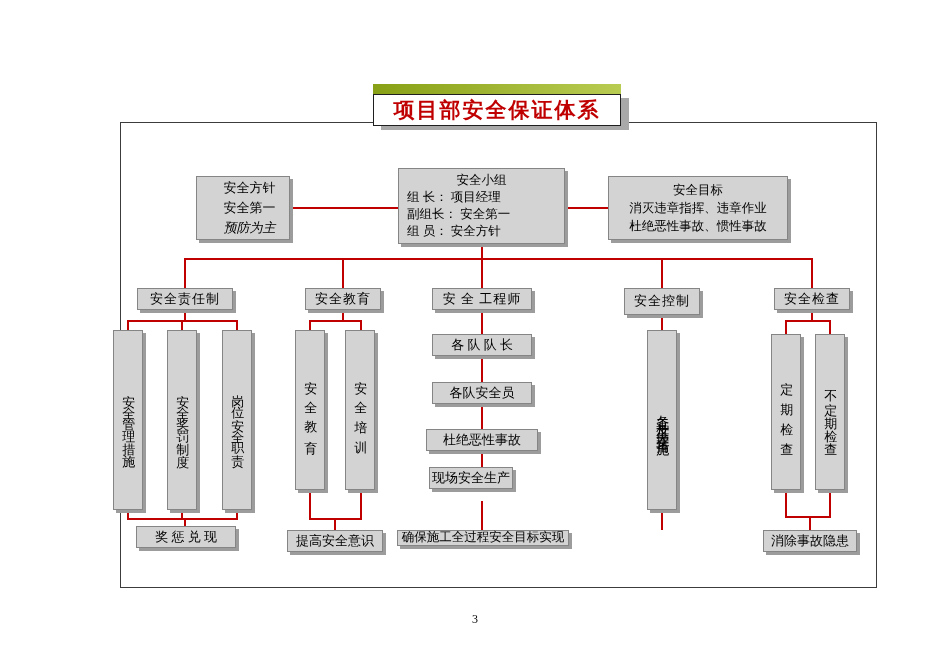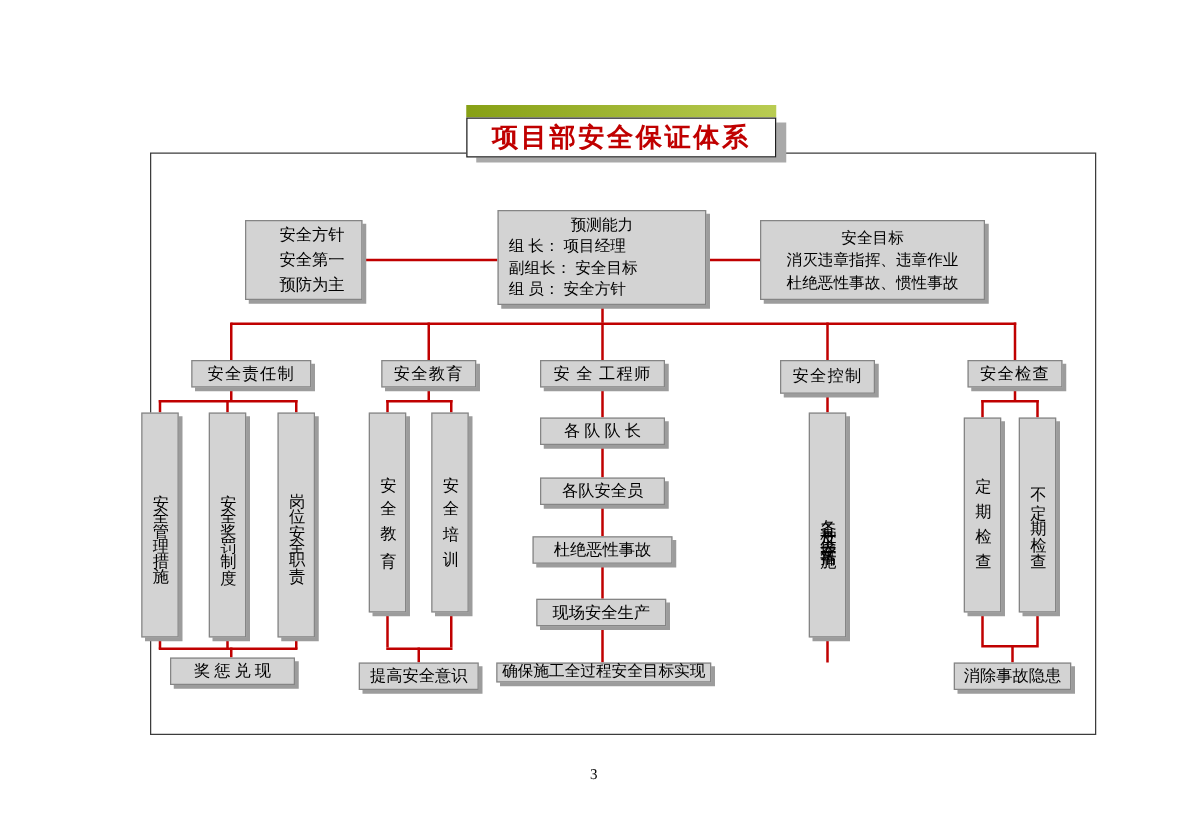--- a/index.html
+++ b/index.html
@@ -82,42 +82,42 @@
 
   <div class="title-bar" style="left:373px;top:84px;width:248px;height:10px;"></div>
   <div class="title-main" style="left:373px;top:94px;width:248px;height:32px;">
     <span>项目部安全保证体系</span>
   </div>
 
   <div class="gbox" style="left:196px;top:176px;width:94px;height:64px;">
     <div class="policy-lines">
       <div>安全方针</div>
       <div style="margin-left:13px;">安全第一</div>
-      <div style="margin-left:13px;">预防为主</div>
+      <div style="margin-left:13px;font-style:italic;">预防为主</div>
     </div>
   </div>
 
   <div class="gbox" style="left:398px;top:168px;width:167px;height:76px;">
     <div class="team-lines">
-      <div class="team-title">预测能力</div>
+      <div class="team-title">安全小组</div>
       <div>组  长：  项目经理</div>
-      <div>副组长：  安全目标</div>
+      <div>副组长：  安全第一</div>
       <div>组  员：  安全方针</div>
     </div>
   </div>
 
   <div class="gbox" style="left:608px;top:176px;width:180px;height:64px;">
     <div class="goal-lines">
       <div>安全目标</div>
       <div>消灭违章指挥、违章作业</div>
       <div>杜绝恶性事故、惯性事故</div>
     </div>
   </div>
 
-  <div class="gbox hdr" style="left:153px;top:288px;width:96px;height:22px;">
+  <div class="gbox hdr" style="left:137px;top:288px;width:96px;height:22px;">
     <span>安全责任制</span>
   </div>
   <div class="gbox hdr" style="left:305px;top:288px;width:76px;height:22px;">
     <span>安全教育</span>
   </div>
   <div class="gbox hdr" style="left:432px;top:288px;width:100px;height:22px;">
     <span>安 全 工程师</span>
   </div>
   <div class="gbox hdr" style="left:624px;top:288px;width:76px;height:27px;">
     <span>安全控制</span>
@@ -151,21 +151,21 @@
 
   <div class="gbox" style="left:432px;top:334px;width:100px;height:22px;">
     <span>各 队 队 长</span>
   </div>
   <div class="gbox" style="left:432px;top:382px;width:100px;height:22px;">
     <span>各队安全员</span>
   </div>
   <div class="gbox" style="left:426px;top:429px;width:112px;height:22px;">
     <span>杜绝恶性事故</span>
   </div>
-  <div class="gbox" style="left:429px;top:479px;width:104px;height:22px;">
+  <div class="gbox" style="left:429px;top:467px;width:84px;height:22px;">
     <span>现场安全生产</span>
   </div>
   <div class="gbox" style="left:397px;top:530px;width:172px;height:16px;font-size:12.5px;">
     <span>确保施工全过程安全目标实现</span>
   </div>
 
   <div class="gbox" style="left:647px;top:330px;width:30px;height:180px;">
     <span class="vtext" style="letter-spacing:3px;">各工种及工序安全措施</span>
   </div>
 

